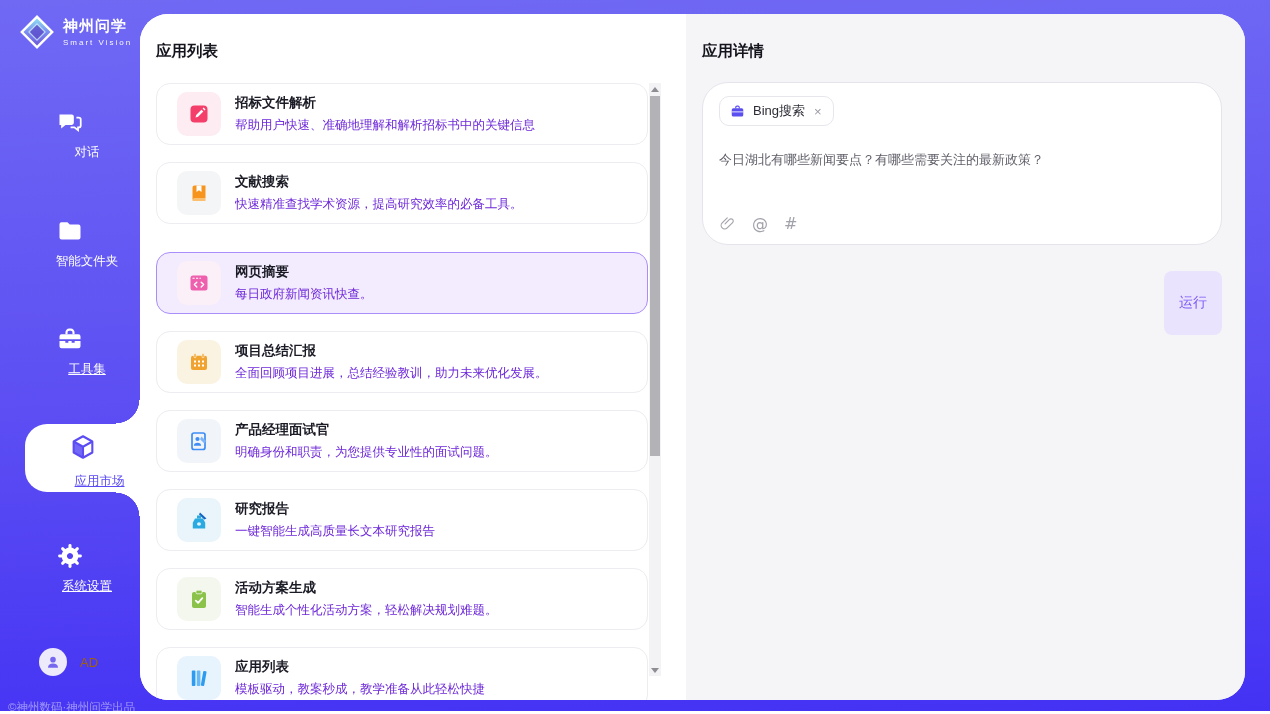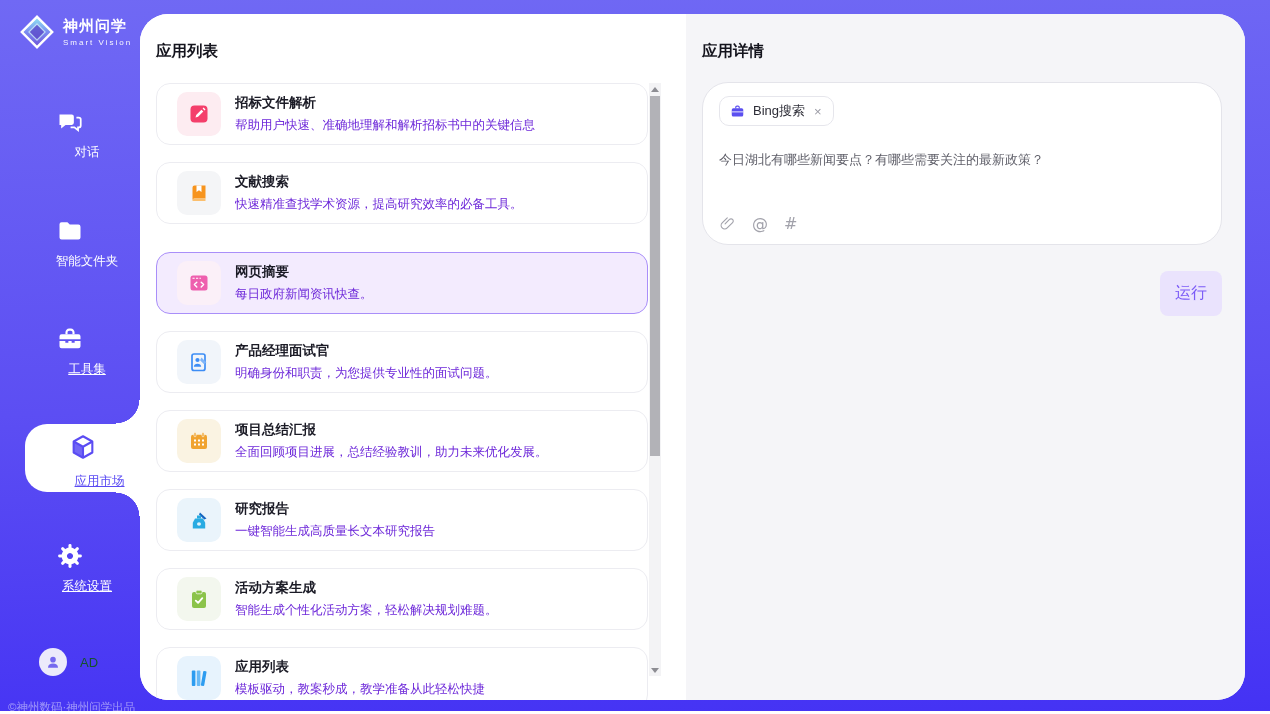--- a/index.html
+++ b/index.html
@@ -19,21 +19,21 @@
   .nav-label.ul { text-decoration:underline; }
   .nav-bubble { position:absolute; left:25px; width:115px; top:424px; height:68px; background:#fff;
                 border-radius:22px 0 0 22px; text-align:center; padding-top:9px; cursor:pointer; }
   .nav-bubble::before { content:""; position:absolute; right:0; top:-24px; width:24px; height:24px;
         background:radial-gradient(circle 24px at 0 0, rgba(0,0,0,0) 23px, #fff 23.5px); }
   .nav-bubble::after { content:""; position:absolute; right:0; bottom:-24px; width:24px; height:24px;
         background:radial-gradient(circle 24px at 0 24px, rgba(0,0,0,0) 23px, #fff 23.5px); }
   .nav-bubble .nav-label { color:#5b4cf3; text-decoration:underline; }
   .user-row { position:absolute; left:39px; top:648px; display:flex; align-items:center; gap:13px; }
   .avatar { width:28px; height:28px; border-radius:50%; background:#eceafb; display:flex; align-items:center; justify-content:center; }
-  .user-name { font-size:13px; color:#14532d; }
+  .user-name { font-size:13px; color:#a16207; }
   .copyright { position:absolute; left:8px; top:700px; font-size:11.5px; color:rgba(255,255,255,.48); white-space:nowrap; }
 
   
   .panel { position:absolute; left:140px; top:14px; width:1105px; height:686px; border-radius:28px;
            overflow:hidden; display:flex; background:#fff; }
   .list-pane { width:546px; background:#fff; position:relative; flex:none; }
   .detail-pane { flex:1; background:#f5f5f8; position:relative; }
   .pane-title { position:absolute; top:27px; left:16px; font-size:15.5px; font-weight:bold; color:#14141d; }
 
   
@@ -58,22 +58,22 @@
   
   .detail-card { position:absolute; left:16px; right:23px; top:68px; height:163px; background:#fff;
                  border:1px solid #e4e4ea; border-radius:26px; }
   .tool-tag { position:absolute; left:16px; top:13px; height:30px; border:1px solid #e6e6ec; border-radius:10px;
               display:inline-flex; align-items:center; gap:8px; padding:0 10px; background:#fff; }
   .tool-tag-label { font-size:13px; color:#2c2c36; }
   .tag-close { font-size:13px; color:#9b9ba5; cursor:pointer; padding:0 1px; }
   .query-text { position:absolute; left:16px; top:68px; right:16px; font-size:13px; color:#5f5f69; }
   .attach-row { position:absolute; left:16px; bottom:11px; display:flex; align-items:center; gap:16px; }
   .attach-glyph { font-size:16px; color:#a2a2ab; cursor:pointer; font-family:"DejaVu Sans",sans-serif; }
-  .run-btn { position:absolute; right:23px; top:257px; background:#eae3fd; color:#7b5bf7; font-size:16px;
-             border:none; border-radius:8px; padding:12px 15px; cursor:pointer; }
+  .run-btn { position:absolute; right:23px; top:257px; background:#eae3fd; color:#7b5bf7; font-size:14px;
+             border:none; border-radius:8px; padding:23px 15px; cursor:pointer; }
 </style>
 </head>
 <body>
 
 <div class="bg"></div>
 
 <div class="sidebar">
 
   <div class="logo">
     <svg width="38" height="38" viewBox="0 0 24 24">
@@ -201,35 +201,20 @@
             <path d="M9.8 11.2l-2.4 2.4 2.4 2.4M14.2 11.2l2.4 2.4-2.4 2.4" stroke="#fff" stroke-width="1.4" fill="none" stroke-linecap="round" stroke-linejoin="round"></path>
           </svg>
         </span>
         <div class="app-text">
           <div class="app-name">网页摘要</div>
           <div class="app-desc">每日政府新闻资讯快查。</div>
         </div>
       </div>
 
       <div class="card">
-        <span class="app-icon" style="background:#f1f5fa;">
-          <svg width="24" height="24" viewBox="0 0 24 24">
-            <rect x="5" y="4" width="13" height="16.5" rx="2" fill="none" stroke="#3d8df5" stroke-width="1.7"></rect>
-            <circle cx="10.5" cy="10" r="2.1" fill="#3d8df5"></circle>
-            <path d="M6.8 16.8c0-2 1.7-3.1 3.7-3.1s3.7 1.1 3.7 3.1z" fill="#3d8df5"></path>
-            <path d="M14.5 7.5l5 5-1.6.5-.5 1.6-4.4-4.4z" fill="#7fb5f8"></path>
-          </svg>
-        </span>
-        <div class="app-text">
-          <div class="app-name">产品经理面试官</div>
-          <div class="app-desc">明确身份和职责，为您提供专业性的面试问题。</div>
-        </div>
-      </div>
-
-      <div class="card">
         <span class="app-icon" style="background:#faf3e2;">
           <svg width="24" height="24" viewBox="0 0 24 24">
             <rect x="4" y="5.8" width="16" height="14.2" rx="2" fill="#f0a32f"></rect>
             <rect x="7" y="3.4" width="2" height="4.4" rx="1" fill="#f0a32f" stroke="#faf3e2" stroke-width="0.7"></rect>
             <rect x="15" y="3.4" width="2" height="4.4" rx="1" fill="#f0a32f" stroke="#faf3e2" stroke-width="0.7"></rect>
             <g fill="#fff">
                 <rect x="7" y="10.5" width="2" height="2"></rect>
                 <rect x="11" y="10.5" width="2" height="2"></rect>
                 <rect x="15" y="10.5" width="2" height="2"></rect>
                 <rect x="7" y="14.5" width="2" height="2"></rect>
@@ -238,20 +223,35 @@
               </g>
           </svg>
         </span>
         <div class="app-text">
           <div class="app-name">项目总结汇报</div>
           <div class="app-desc">全面回顾项目进展，总结经验教训，助力未来优化发展。</div>
         </div>
       </div>
 
       <div class="card">
+        <span class="app-icon" style="background:#f1f5fa;">
+          <svg width="24" height="24" viewBox="0 0 24 24">
+            <rect x="5" y="4" width="13" height="16.5" rx="2" fill="none" stroke="#3d8df5" stroke-width="1.7"></rect>
+            <circle cx="10.5" cy="10" r="2.1" fill="#3d8df5"></circle>
+            <path d="M6.8 16.8c0-2 1.7-3.1 3.7-3.1s3.7 1.1 3.7 3.1z" fill="#3d8df5"></path>
+            <path d="M14.5 7.5l5 5-1.6.5-.5 1.6-4.4-4.4z" fill="#7fb5f8"></path>
+          </svg>
+        </span>
+        <div class="app-text">
+          <div class="app-name">产品经理面试官</div>
+          <div class="app-desc">明确身份和职责，为您提供专业性的面试问题。</div>
+        </div>
+      </div>
+
+      <div class="card">
         <span class="app-icon" style="background:#eaf4fb;">
           <svg width="24" height="24" viewBox="0 0 24 24">
             <path d="M13 4.5l6.5 6-2.2 1-5.3-5z" fill="#1565c0"></path>
             <rect x="10" y="7.5" width="4" height="3" fill="#29abe2"></rect>
             <path d="M8 10.5h8l2.2 4.2v5.8H5.8v-5.8z" fill="#29abe2"></path>
             <ellipse cx="12" cy="16" rx="2" ry="1.7" fill="#fff" opacity="0.85"></ellipse>
           </svg>
         </span>
         <div class="app-text">
           <div class="app-name">研究报告</div>

